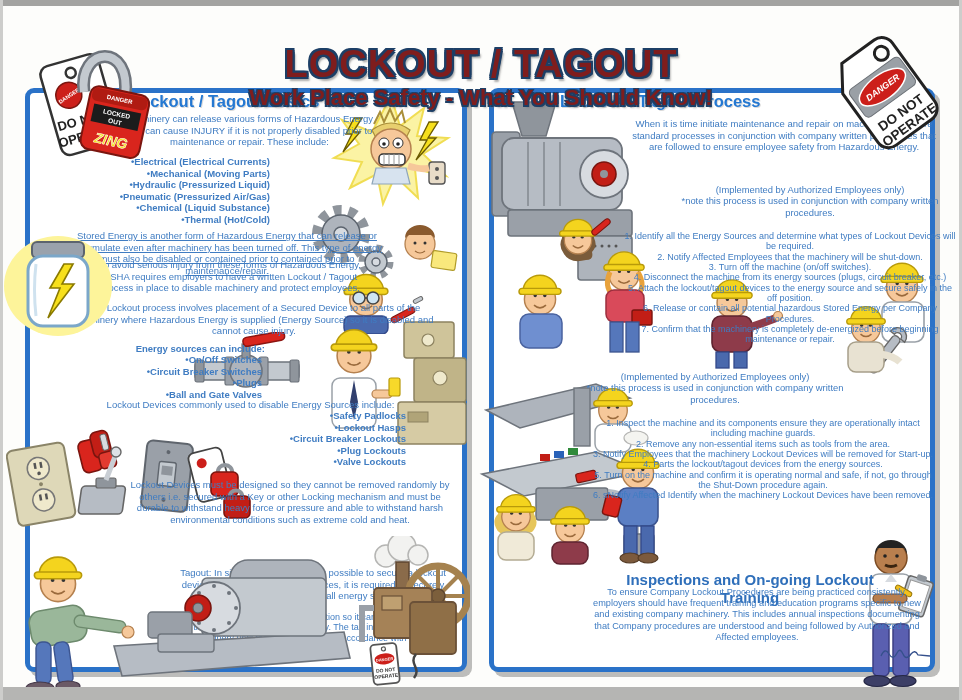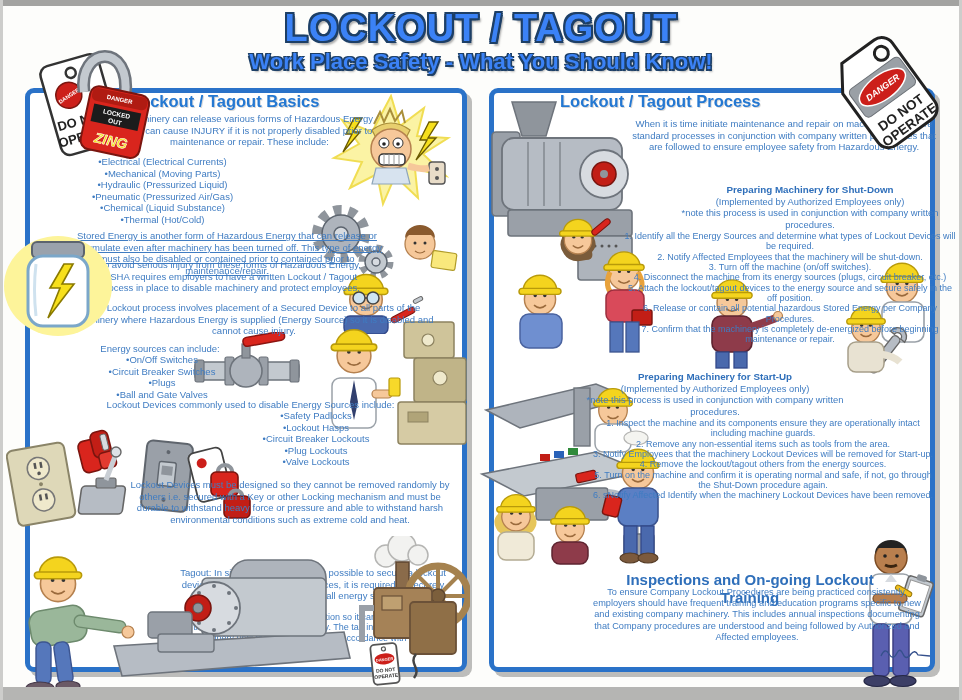--- a/index.html
+++ b/index.html
@@ -4,27 +4,28 @@
 <style>
   * { margin:0; padding:0; box-sizing:border-box; }
   html,body { width:962px; height:700px; }
   body {
     position:relative; overflow:hidden; background:#fdfdfb;
     font-family:"Liberation Sans", sans-serif; color:#3f7cc2;
   }
   .abs { position:absolute; }
   .band { background:#a3a3a1; z-index:4; }
   .tx { position:absolute; z-index:2; font-size:9.5px; line-height:1.22; text-align:center; color:#3f7cc2; }
-  .tx.left { text-align:center; }
+  .tx.left { text-align:right;font-weight:bold; }
   .boldlbl { font-weight:bold; color:#2f6fba; }
   .outline-blue {
-    color:#3b82f6; font-weight:bold; text-align:center; width:100%; left:0; z-index:3;
+    color:#7f1d1d; font-weight:bold; text-align:center; width:100%; left:0; z-index:3;
     text-shadow:-2px -2px 0 #1d3f66, 2px -2px 0 #1d3f66, -2px 2px 0 #1d3f66, 2px 2px 0 #1d3f66,
                  -2px 0 0 #1d3f66, 2px 0 0 #1d3f66, 0 -2px 0 #1d3f66, 0 2px 0 #1d3f66,
                  3px 4px 2px rgba(110,110,110,0.55);
+    margin-top:36px;
   }
   .panel {
     position:absolute; z-index:0; background:#ffffff;
     border:5px solid #2a72c8; border-radius:9px;
     box-shadow:5px 5px 0 #bdbdbb;
   }
   .panel-heading { position:absolute; z-index:2; font-size:16.5px; font-weight:bold; color:#2478d2; 
     text-shadow:1px 1px 0 rgba(150,150,150,0.35); }
   .ill { position:absolute; z-index:1; }
   .ill.front { z-index:3; }
@@ -104,46 +105,44 @@
 
 <div class="tx" style="left:168px;top:567px;width:290px;">Tagout:  In situations where it is not possible to secure a lockout device to a machines energy sources, it is required to securely fasten a tagout device to all energy sources.</div>
 
 <div class="tx" style="left:148px;top:612px;width:310px;font-size:9px;line-height:1.14;">The tag must be highly visible and in a position so it can be easily identified by others that are affected by the machinery. The tag instructs others not to use the machinery until the tag is removed in accordance with company procedures.</div>
 
 <div class="panel-heading" style="left:560px;top:92px;width:340px;">Lockout / Tagout Process</div>
 
 <div class="tx" style="left:628px;top:118px;width:312px;">When it is time initiate maintenance and repair on machinery, there are standard processes in conjunction with company written procedures that are followed to ensure employee safety from Hazardous Energy.</div>
 
 <div class="tx secblock" style="left:680px;top:184px;width:260px;">
-  <div class="t1">Preparing Machinery for Shut-Down</div>
   <div class="t2">(Implemented by Authorized Employees only)</div>
   <div class="t3">*note this process is used in conjunction with company written procedures.</div>
 </div>
 
 <ol class="tx steps steps-sm" style="left:622px;top:231px;width:336px;">
   <li>Identify all the Energy Sources and determine what types of Lockout Devices will be required.</li>
   <li>Notify Affected Employees that the machinery will be shut-down.</li>
   <li>Turn off the machine (on/off switches).</li>
   <li>Disconnect the machine from its energy sources (plugs, circuit breaker, etc.)</li>
   <li>Attach the lockout/tagout devices to the energy source and secure safely in the off position.</li>
   <li>Release or contain all potential hazardous Stored Energy per Company Procedures.</li>
   <li>Confirm that the machinery is completely de-energized before beginning maintenance  or repair.</li>
 </ol>
 
 <div class="tx secblock" style="left:580px;top:371px;width:270px;">
-  <div class="t1">Preparing Machinery for Start-Up</div>
   <div class="t2">(Implemented by Authorized Employees only)</div>
   <div class="t3">*note this process is used in conjunction with company written procedures.</div>
 </div>
 
 <ol class="tx steps steps-sm" style="left:588px;top:418px;width:350px;">
   <li>Inspect the machine and its components ensure they are operationally intact including machine guards.</li>
   <li>Remove any non-essential items such as tools from the area.</li>
   <li>Notify Employees that the machinery Lockout Devices will be removed for Start-up.</li>
-  <li>Remove the lockout/tagout others from the energy sources.</li>
+  <li>Parts the lockout/tagout devices from the energy sources.</li>
   <li>Turn on the machine and confirm it is operating normal and safe, if not, go through the Shut-Down procedure again.</li>
   <li>sNotify Affected Identify when the machinery Lockout Devices have been removed.</li>
 </ol>
 
 <div class="tx boldlbl" style="left:600px;top:571px;width:300px;font-size:15px;">Inspections and On-going Lockout Training</div>
 <div class="tx" style="left:592px;top:587px;width:330px;font-size:9.2px;">To ensure Company Lockout Procedures are being practiced consistently, employers should have frequent training and education programs specific to new and existing company machinery. This includes annual inspections documenting that Company procedures are understood and being followed by Authorized and Affected employees.</div>
 
 <div class="ill front" style="left:22px;top:30px;width:145px;height:140px;">
 <svg width="145" height="140" viewBox="0 0 145 140">
   <g transform="rotate(-16 60 75)">

